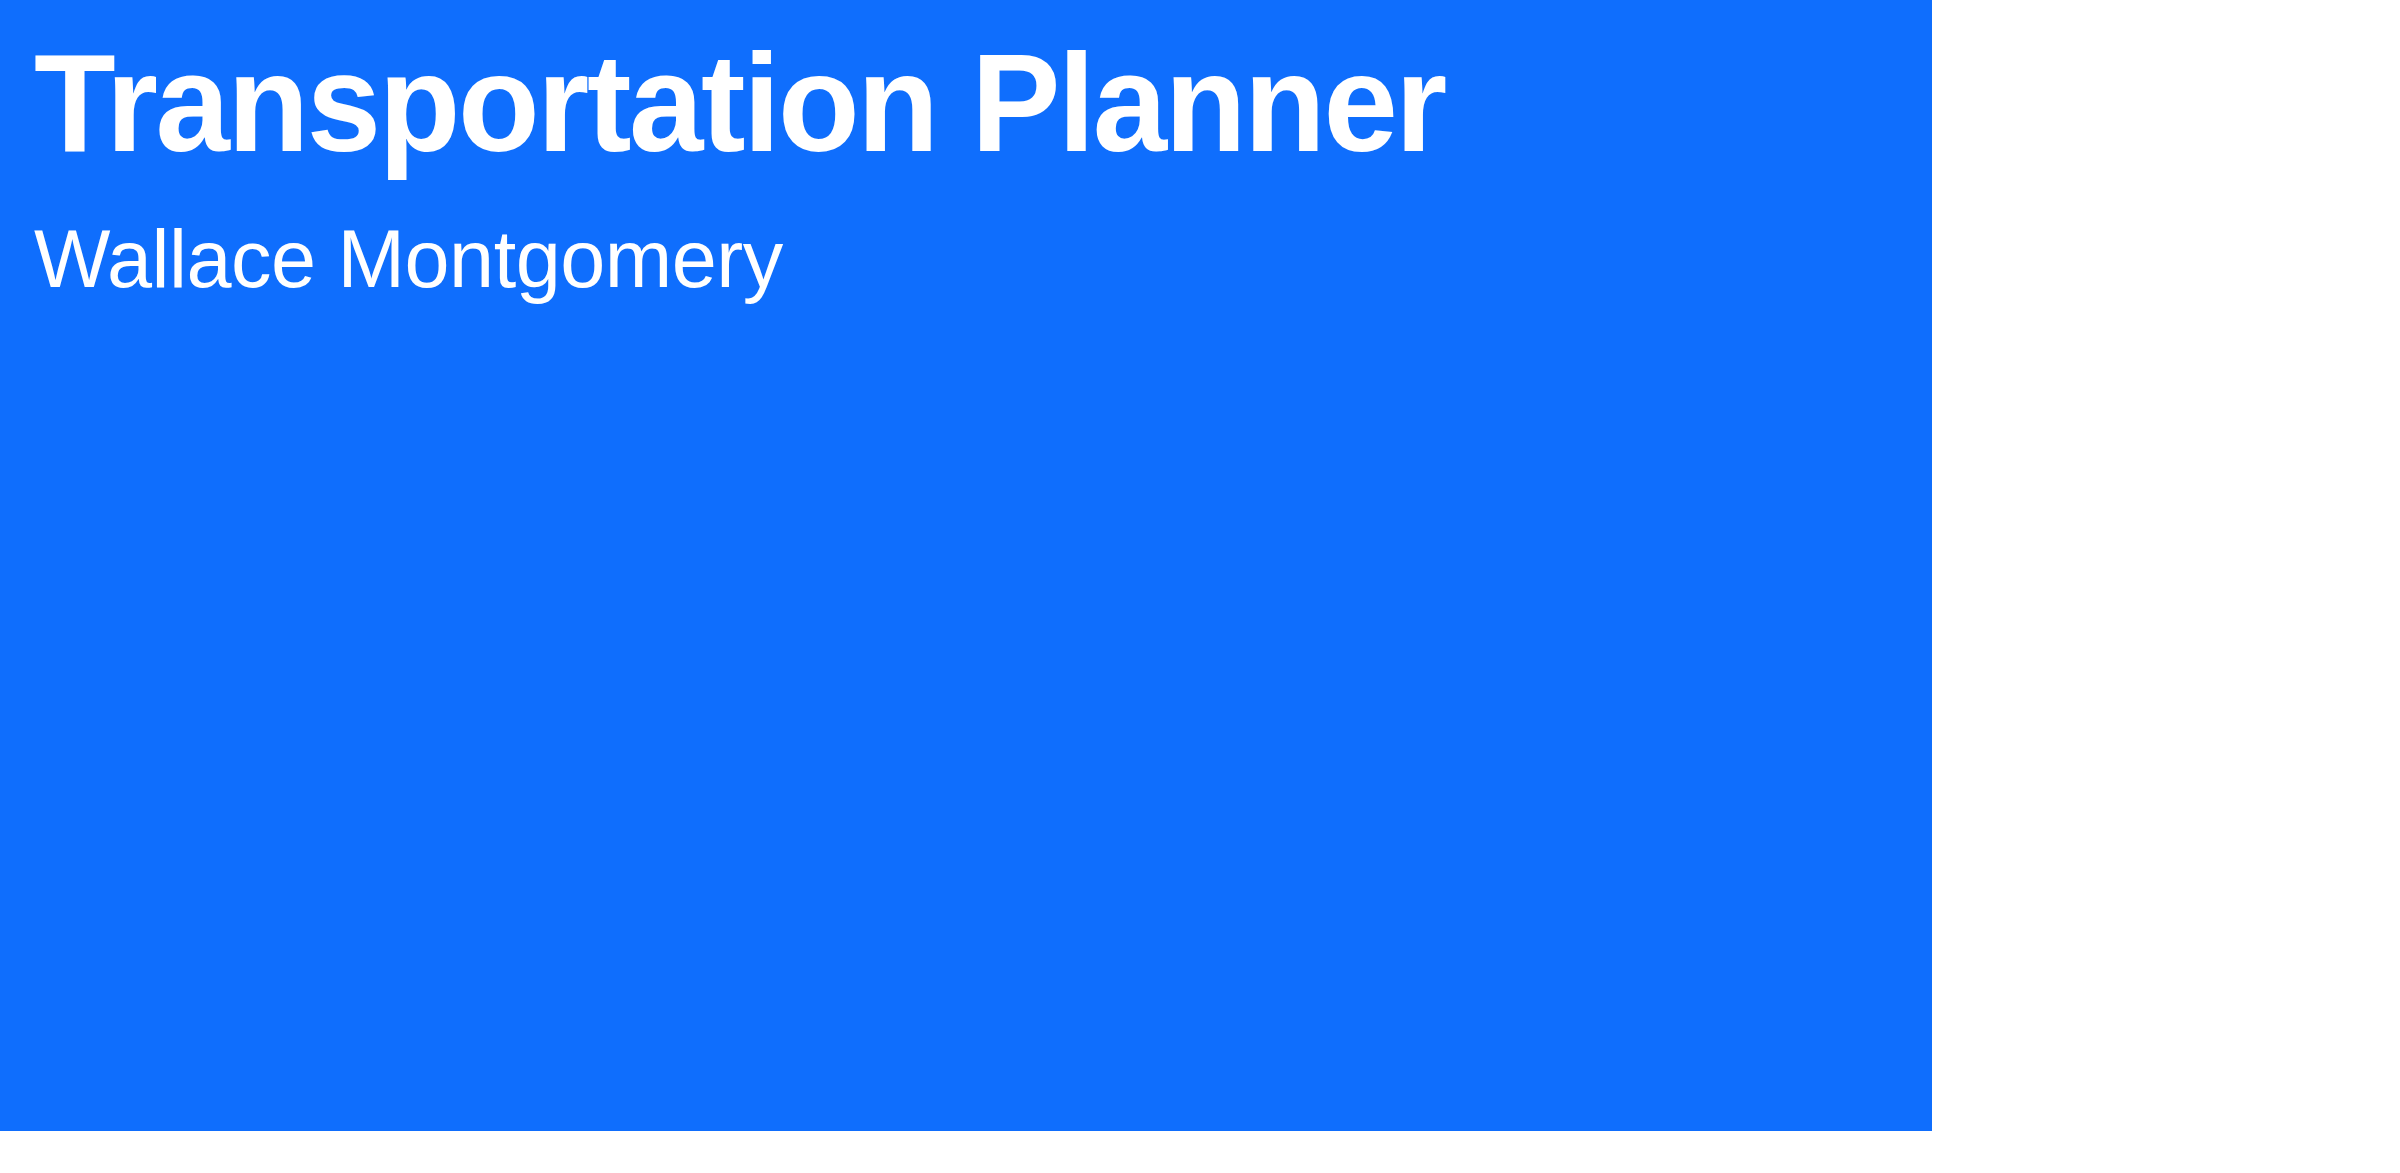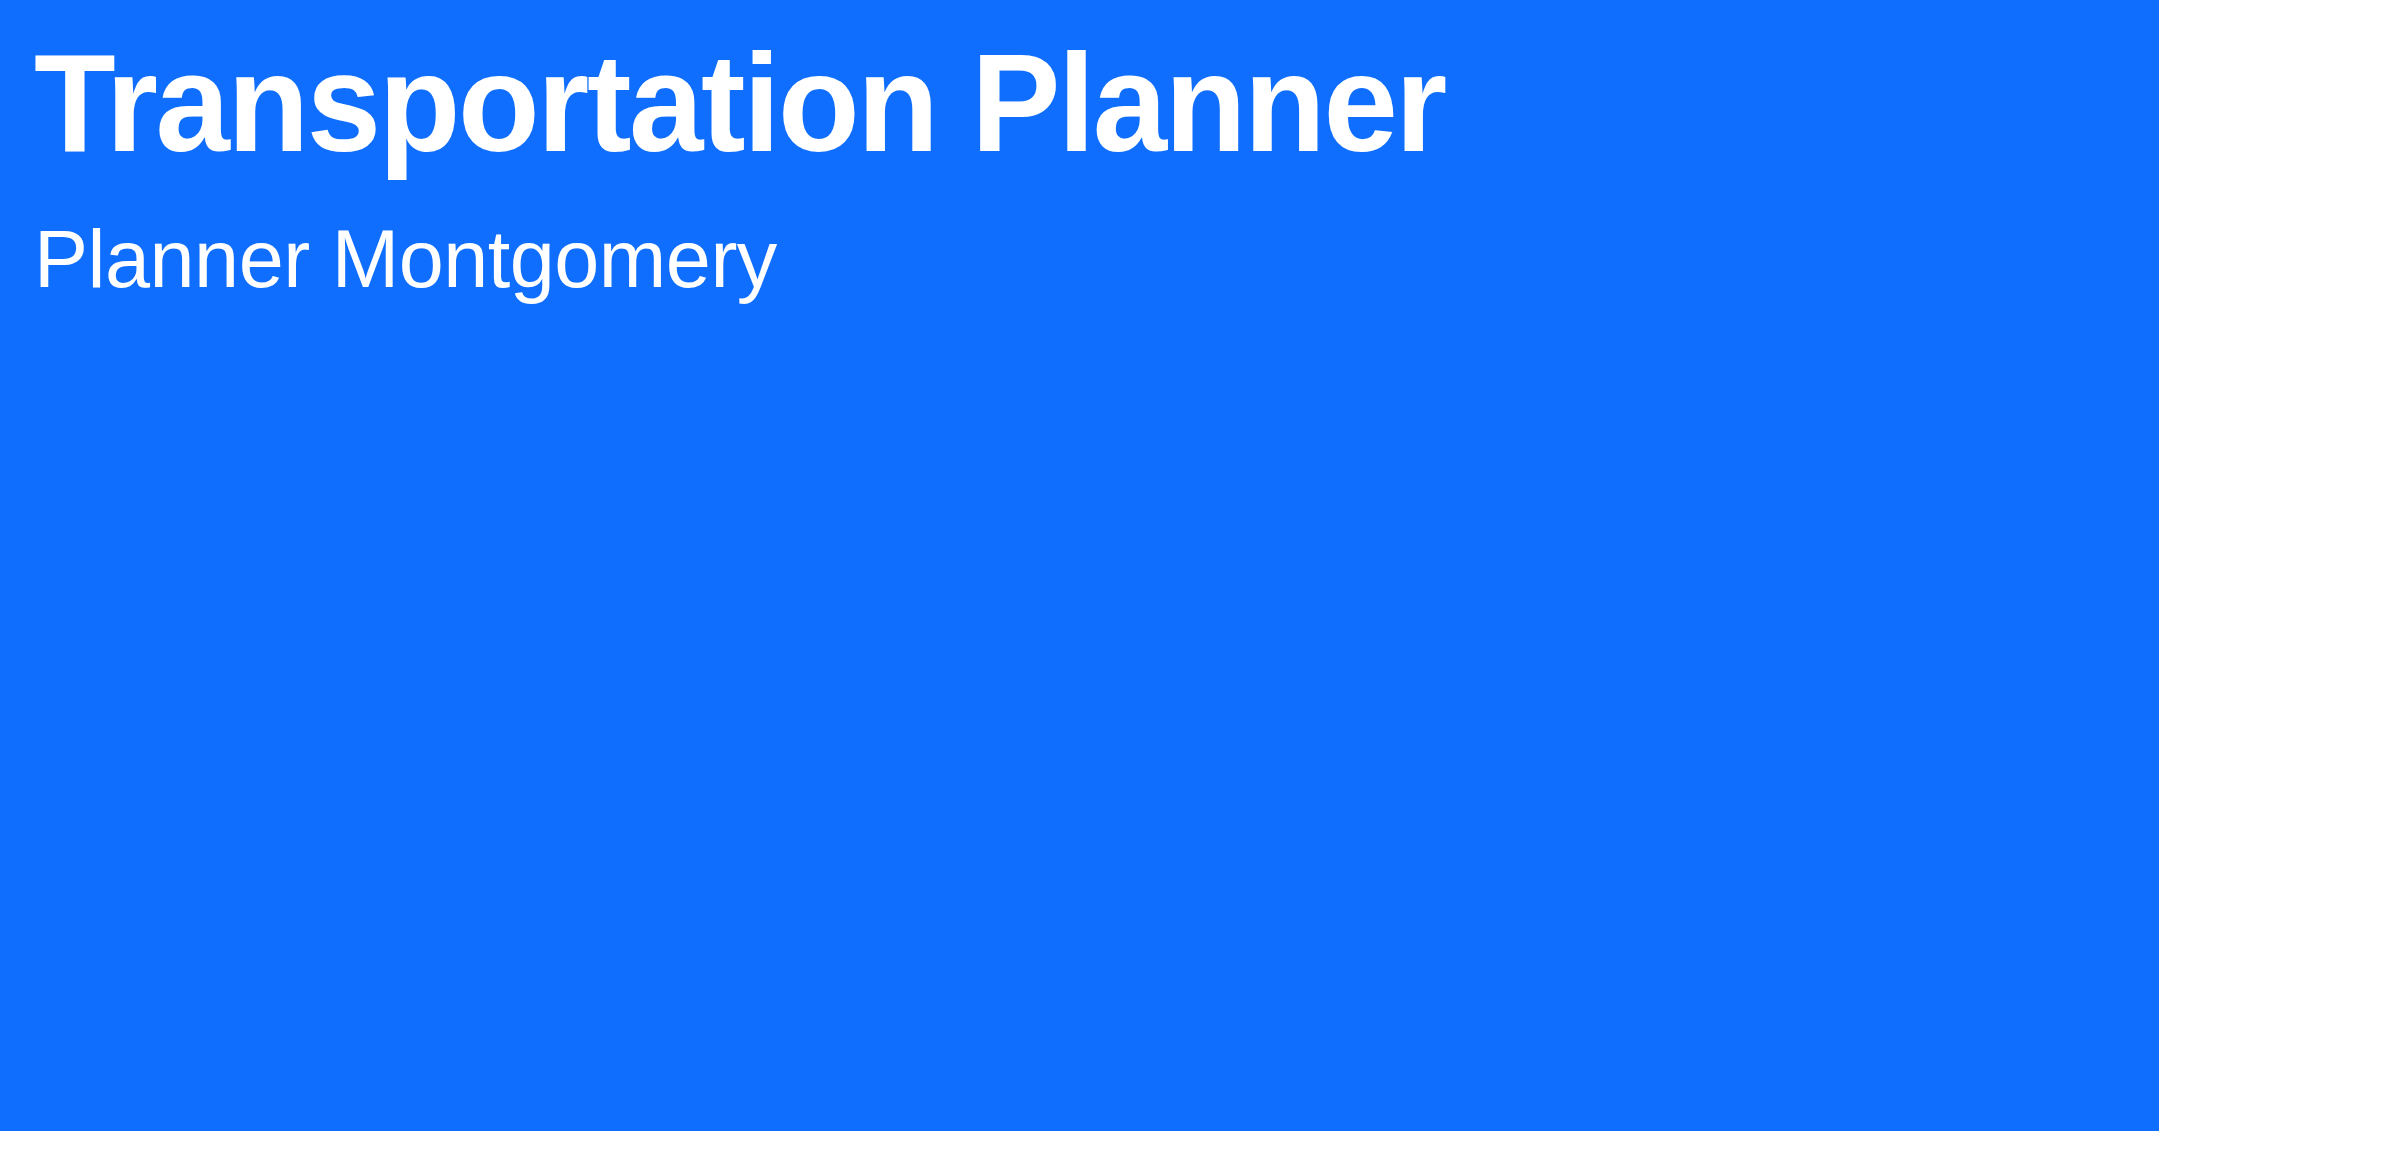--- a/index.html
+++ b/index.html
@@ -19,21 +19,21 @@
     width: 2400px;
     height: 1173px;
     background: #ffffff;
   }
 
   
   #title-banner {
     position: absolute;
     left: 0;
     top: 0;
-    width: 2159px;
+    width: 1932px;
     height: 1131px;
     background: #0f6efd;
     overflow: hidden;
   }
 
   #title-block {
     position: absolute;
     left: 34px;
     top: 0;
     right: 40px;
@@ -82,19 +82,19 @@
   }
 </style>
 </head>
 <body>
 
 <div id="slide-root">
 
   <div id="title-banner">
     <div id="title-block">
       <h1 id="slide-title">Transportation Planner</h1>
-      <p id="slide-subtitle">Planner Montgomery</p>
+      <p id="slide-subtitle">Wallace Montgomery</p>
     </div>
   </div>
 
   <div id="content-area"></div>
 
 </div>
 
 </body></html>

